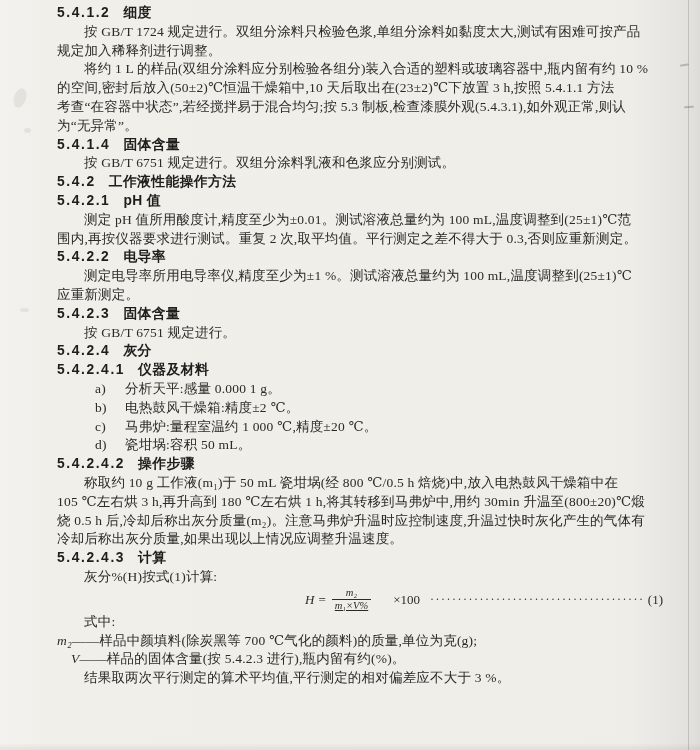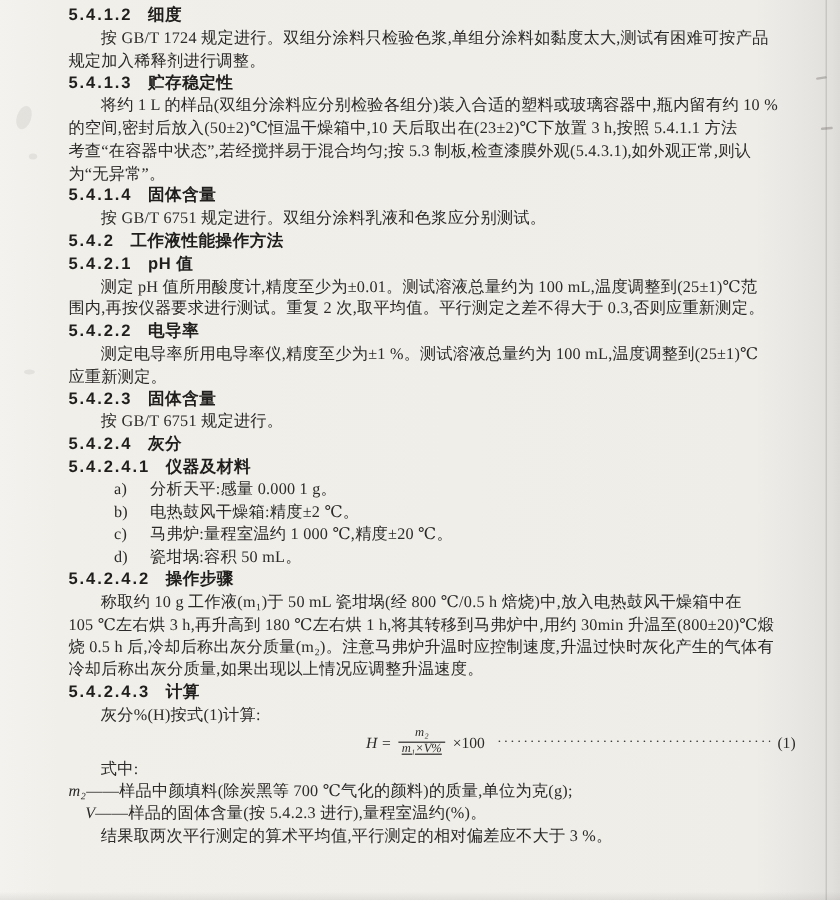--- a/index.html
+++ b/index.html
@@ -43,42 +43,41 @@
     padding-left:248px;font-size:13px;
   }
   .fvar{font-style:italic;}
   .feq{margin:0 4px;}
   .frac{
     display:inline-flex;flex-direction:column;align-items:center;
     font-size:10.5px;line-height:1.2;font-style:italic;margin:0 2px;
   }
   .frac .fnum{padding:0 2px;}
   .frac .fden{border-top:1px solid #2c2a28;padding:0 3px;text-decoration:underline;}
-  .fmul{margin-left:4px;}
+  .fmul{margin-left:20px;}
   .fdots{flex:1;overflow:hidden;margin:0 6px 0 10px;letter-spacing:1.5px;font-size:12px;color:#3a3836;}
   .feqno{margin-right:0;}
 </style>
 </head>
 <body>
 
 <div class="page">
   <div class="smudge s1"></div>
   <div class="smudge s2"></div>
   <div class="smudge s3"></div>
   <div class="dash-art d1"></div>
   <div class="dash-art d2"></div>
   <div class="edge-line"></div>
 
   <div class="content">
 
     <div class="line h"><span class="hnum">5.4.1.2</span><span class="htitle">细度</span></div>
     <div class="line p1">按 GB/T 1724 规定进行。双组分涂料只检验色浆,单组分涂料如黏度太大,测试有困难可按产品</div>
     <div class="line">规定加入稀释剂进行调整。</div>
 
-    <div class="line h"><span class="hnum">5.4.1.3</span><span class="htitle">贮存稳定性</span></div>
     <div class="line p1">将约 1 L 的样品(双组分涂料应分别检验各组分)装入合适的塑料或玻璃容器中,瓶内留有约 10 %</div>
     <div class="line">的空间,密封后放入(50±2)℃恒温干燥箱中,10 天后取出在(23±2)℃下放置 3 h,按照 5.4.1.1 方法</div>
     <div class="line">考查“在容器中状态”,若经搅拌易于混合均匀;按 5.3 制板,检查漆膜外观(5.4.3.1),如外观正常,则认</div>
     <div class="line">为“无异常”。</div>
 
     <div class="line h"><span class="hnum">5.4.1.4</span><span class="htitle">固体含量</span></div>
     <div class="line p1">按 GB/T 6751 规定进行。双组分涂料乳液和色浆应分别测试。</div>
 
     <div class="line h"><span class="hnum">5.4.2</span><span class="htitle">工作液性能操作方法</span></div>
     <div class="line h"><span class="hnum">5.4.2.1</span><span class="htitle">pH 值</span></div>
@@ -116,17 +115,17 @@
         <span class="fnum">m₂</span>
         <span class="fden">m₁×V%</span>
       </span>
       <span class="fmul">×100</span>
       <span class="fdots">····································································</span>
       <span class="feqno">(1)</span>
     </div>
 
     <div class="line p1">式中:</div>
     <div class="line def"><span class="dvar">m₂</span><span>——样品中颜填料(除炭黑等 700 ℃气化的颜料)的质量,单位为克(g);</span></div>
-    <div class="line def vdef"><span class="dvar">V</span><span>——样品的固体含量(按 5.4.2.3 进行),量程室温约(%)。</span></div>
+    <div class="line def vdef"><span class="dvar">V</span><span>——样品的固体含量(按 5.4.2.3 进行),瓶内留有约(%)。</span></div>
     <div class="line p1">结果取两次平行测定的算术平均值,平行测定的相对偏差应不大于 3 %。</div>
 
   </div>
 </div>
 
 </body></html>

